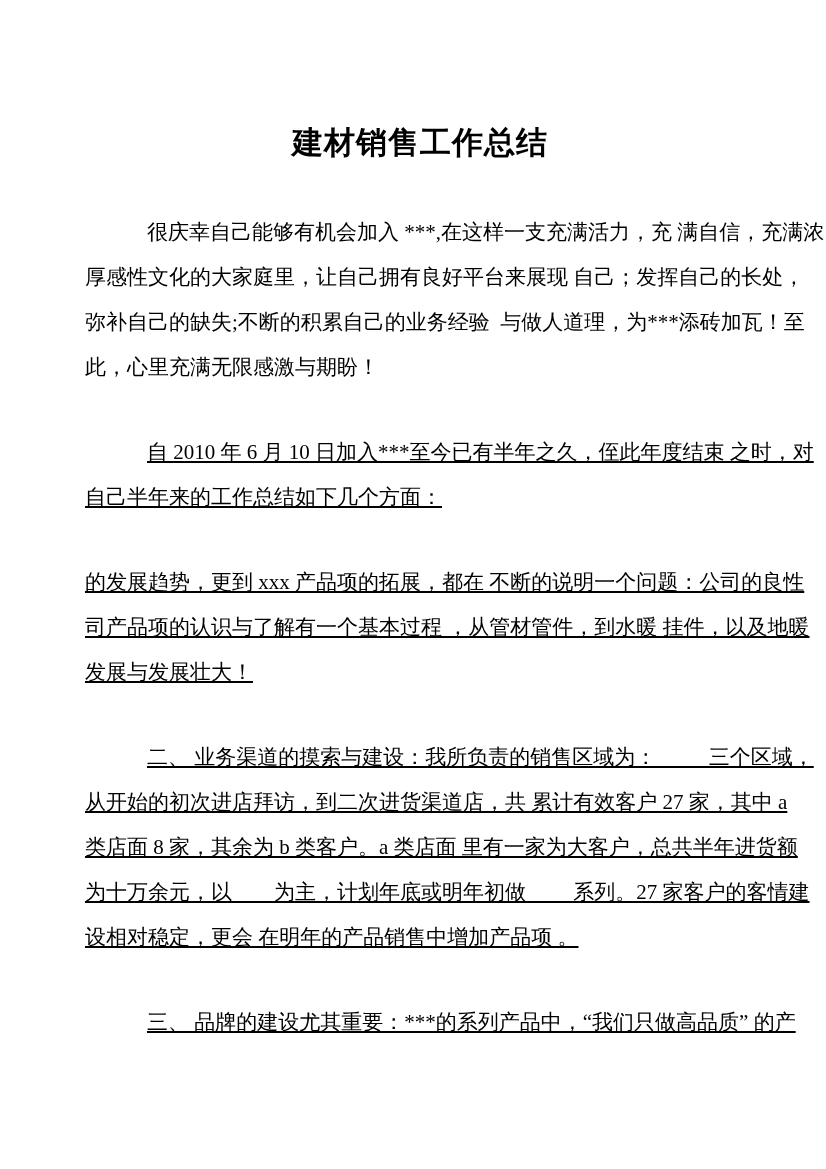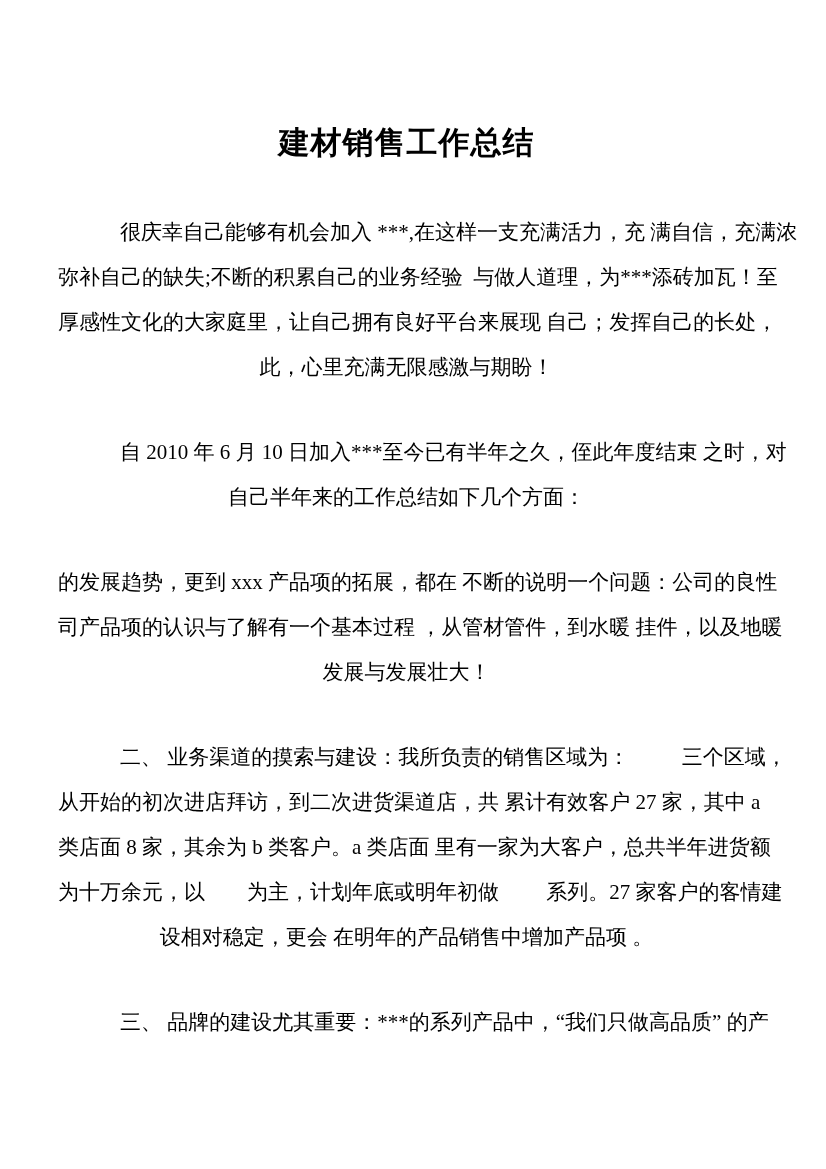--- a/index.html
+++ b/index.html
@@ -7,62 +7,62 @@
     padding: 0;
     background: #ffffff;
   }
   .page {
     position: relative;
     width: 826px;
     height: 1169px;
     background: #ffffff;
     overflow: hidden;
     box-sizing: border-box;
-    padding: 0 71px 0 58px;
+    padding: 0 71px 0 85px;
     font-family: "Liberation Serif", "DejaVu Serif", serif;
     color: #000000;
   }
   .doc-title {
     margin-top: 120px;
     font-size: 31px;
     line-height: 45px;
     font-weight: bold;
     text-align: center;
     letter-spacing: 1px;
     white-space: pre;
   }
   .doc-body {
     margin-top: 45px;
   }
   .para {
     font-size: 21px;
     line-height: 45px;
-    text-align: center;
   }
   .para + .para {
     margin-top: 40px;
+    text-decoration: underline;
   }
   .line {
     white-space: pre;
     overflow: visible;
   }
   .line.first {
     text-indent: 62px;
   }
 </style>
 </head>
 <body>
 
 <div class="page">
   <div class="doc-title">建材销售工作总结</div>
   <div class="doc-body">
       <div class="para">
         <div class="line first">很庆幸自己能够有机会加入 ***,在这样一支充满活力，充 满自信，充满浓</div>
+        <div class="line">厚感性文化的大家庭里，让自己拥有良好平台来展现 自己；发挥自己的长处，</div>
         <div class="line">弥补自己的缺失;不断的积累自己的业务经验  与做人道理，为***添砖加瓦！至</div>
-        <div class="line">厚感性文化的大家庭里，让自己拥有良好平台来展现 自己；发挥自己的长处，</div>
         <div class="line">此，心里充满无限感激与期盼！</div>
       </div>
       <div class="para">
         <div class="line first">自 2010 年 6 月 10 日加入***至今已有半年之久，侄此年度结束 之时，对</div>
         <div class="line">自己半年来的工作总结如下几个方面：</div>
       </div>
       <div class="para">
         <div class="line">的发展趋势，更到 xxx 产品项的拓展，都在 不断的说明一个问题：公司的良性</div>
         <div class="line">司产品项的认识与了解有一个基本过程 ，从管材管件，到水暖 挂件，以及地暖</div>
         <div class="line">发展与发展壮大！</div>

